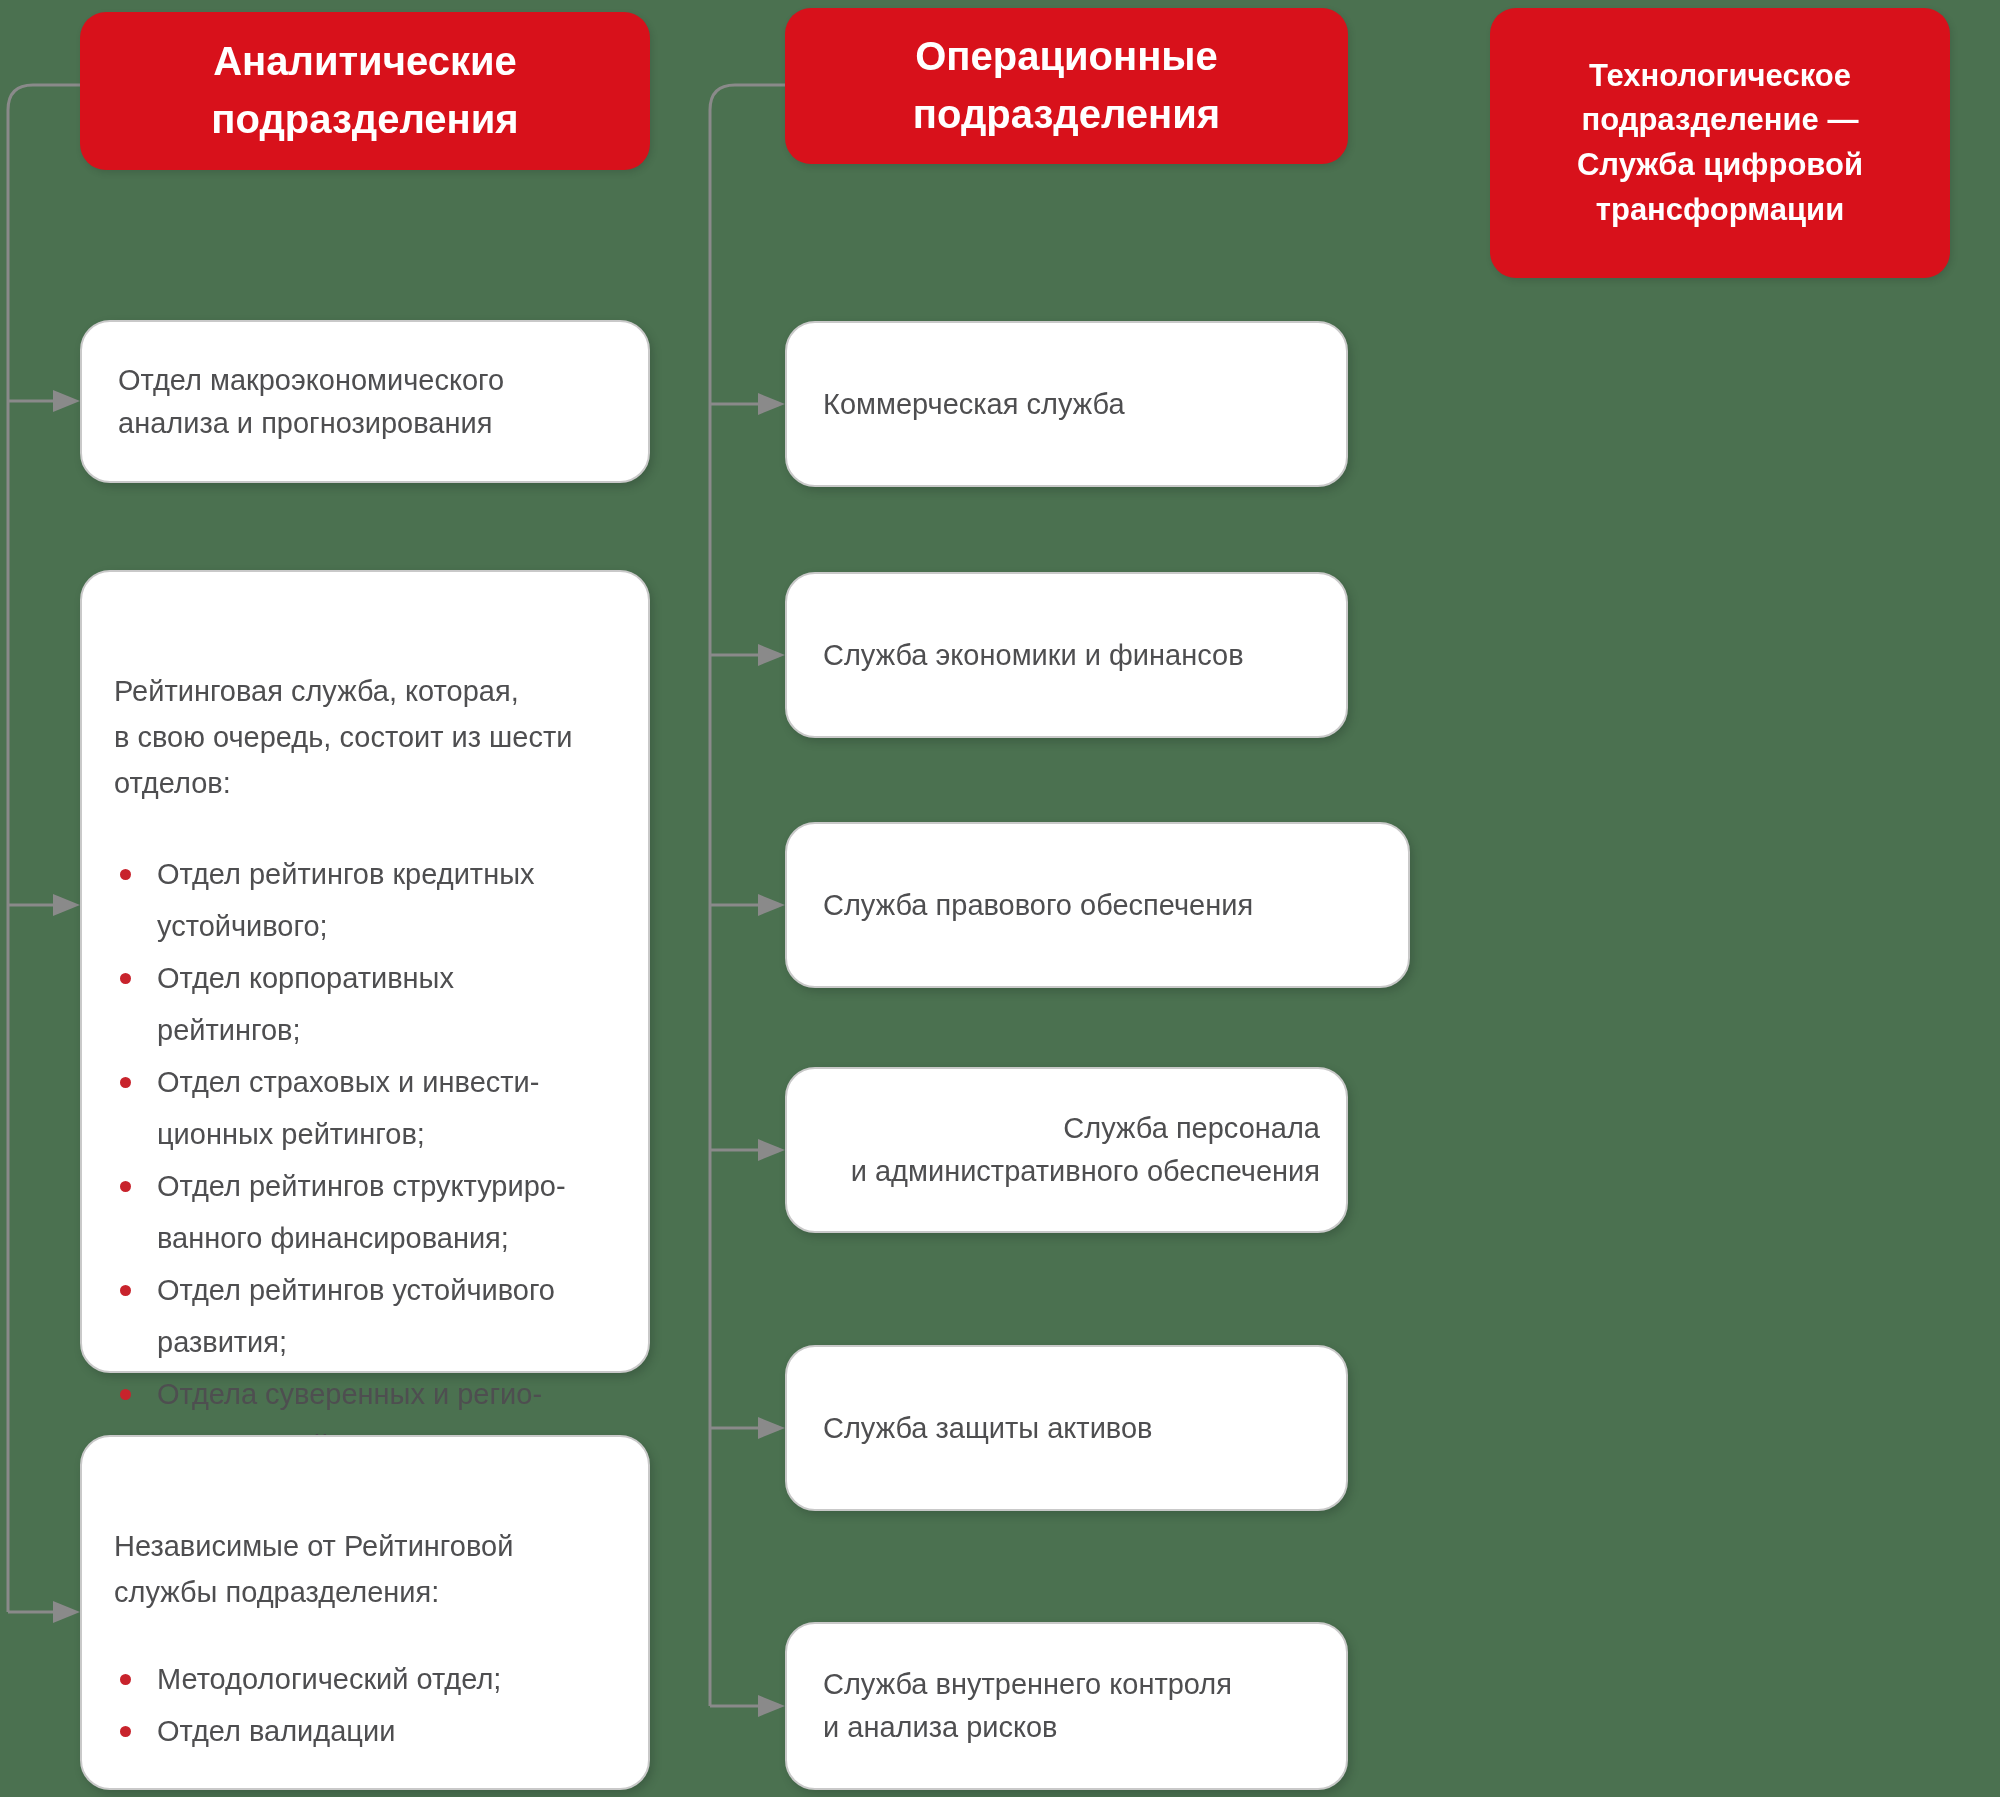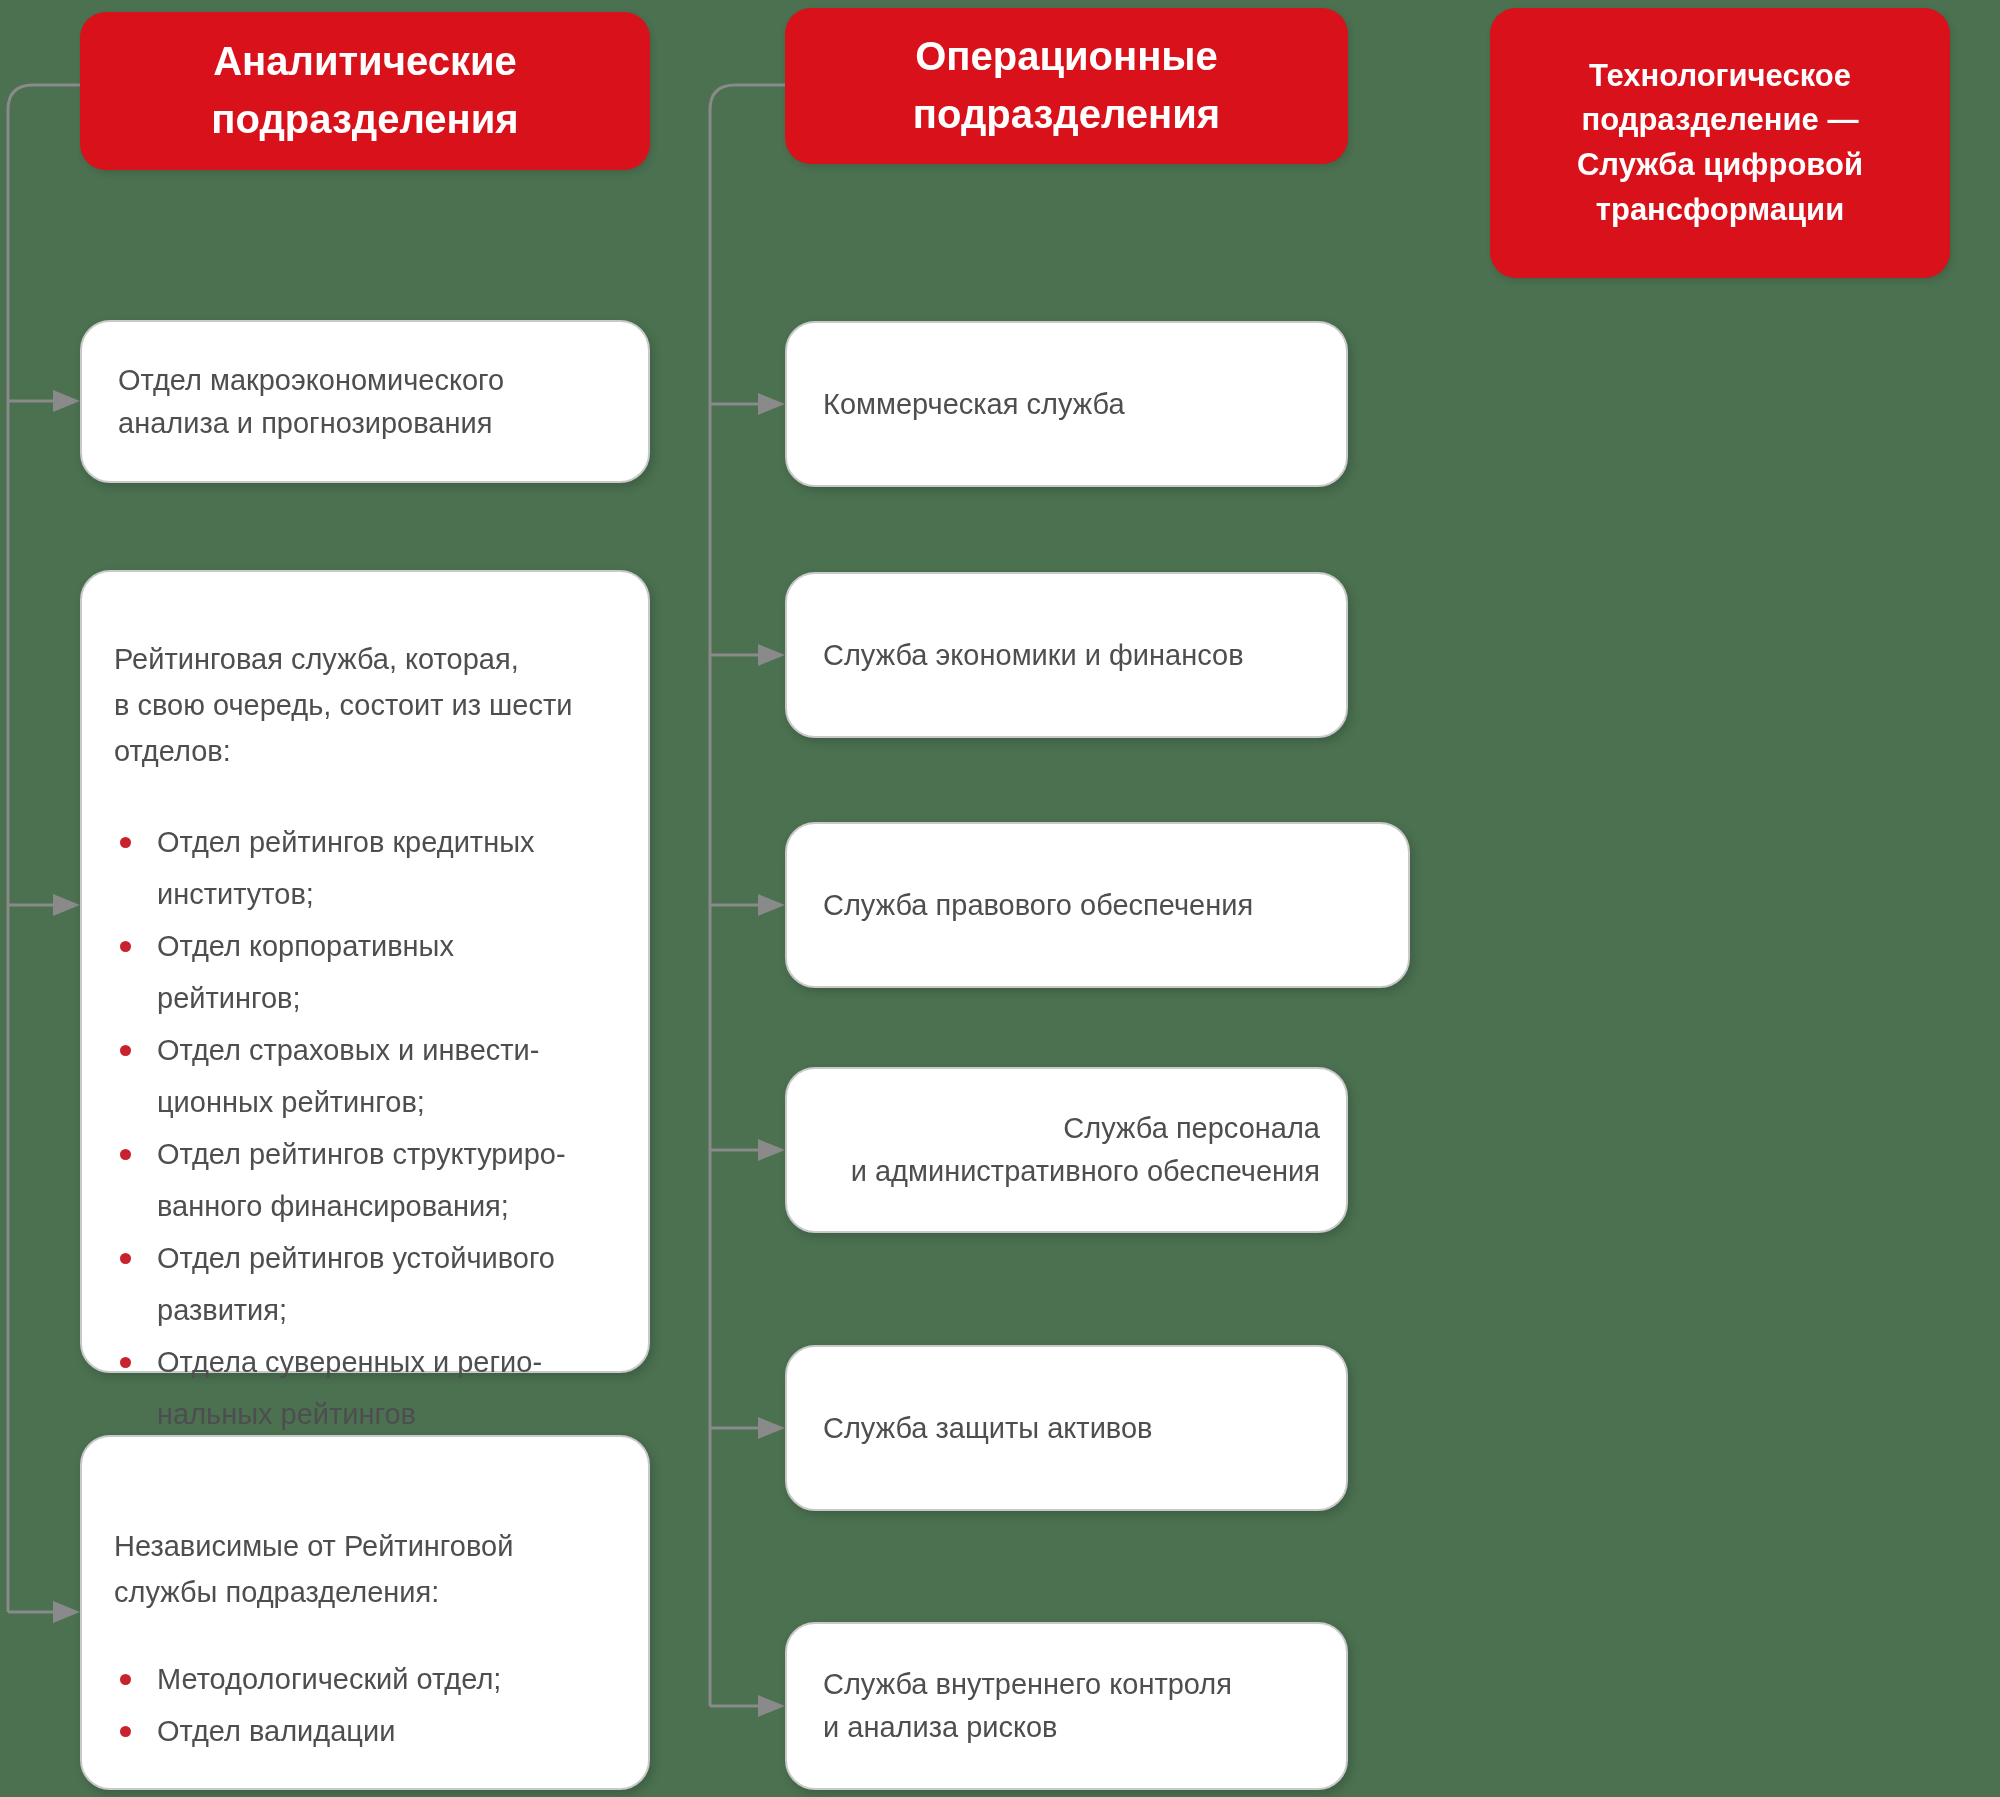--- a/index.html
+++ b/index.html
@@ -131,32 +131,32 @@
   <div class="header" style="left:80px;top:12px;width:570px;height:158px;">
     <div>Аналитические</div>
     <div>подразделения</div>
   </div>
 
   <div class="box box-center" style="left:80px;top:320px;width:570px;height:163px;">
     <div>Отдел макроэкономического</div>
     <div>анализа и прогнозирования</div>
   </div>
 
-  <div class="box box-list" style="left:80px;top:570px;width:570px;height:803px;padding-top:64px;">
+  <div class="box box-list" style="left:80px;top:570px;width:570px;height:803px;padding-top:96px;">
     <div class="intro">
       <div>Рейтинговая служба, которая,</div>
       <div>в свою очередь, состоит из шести</div>
       <div>отделов:</div>
     </div>
     <div class="blist">
       <div class="bullet">
         <span class="dot"></span>
         <div class="btxt">
           <div>Отдел рейтингов кредитных</div>
-          <div>институтов;</div>
+          <div>устойчивого;</div>
         </div>
       </div>
       <div class="bullet">
         <span class="dot"></span>
         <div class="btxt">
           <div>Отдел корпоративных</div>
           <div>рейтингов;</div>
         </div>
       </div>
       <div class="bullet">

